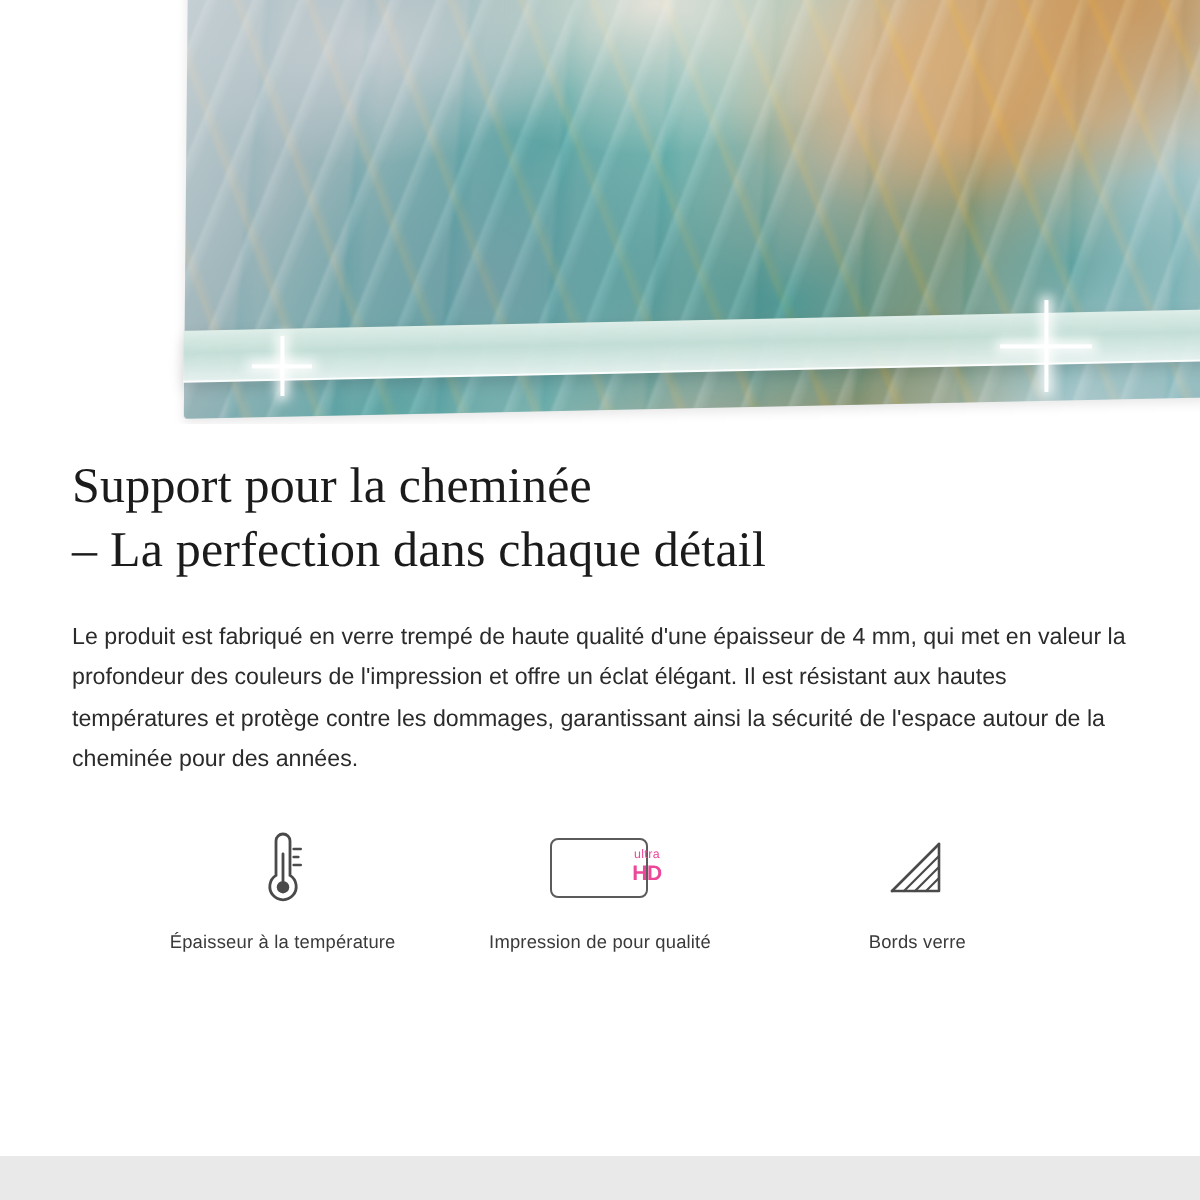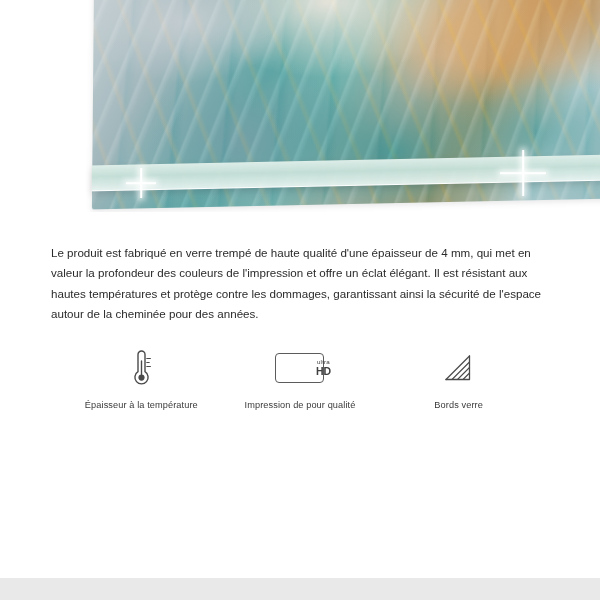--- a/index.html
+++ b/index.html
@@ -102,21 +102,21 @@
     font-weight: 400;
     margin: 0 0 18px 0;
     letter-spacing: 0.1px;
   }
   .headline .l2 { display: block; }
   .body-copy {
     font-family: "Liberation Sans", sans-serif;
     font-size: 11.6px;
     line-height: 1.75;
     color: #2b2b2b;
-    margin: 15px;
+    margin: 0;
     max-width: 534px;
   }
 
   
   .features {
     margin-top: 22px;
     display: grid;
     grid-template-columns: repeat(3, 1fr);
     row-gap: 14px;
     padding: 0 26px;
@@ -143,21 +143,21 @@
   }
   .hd-badge {
     width: 30px;
     height: 30px;
     border: 1.6px solid #5b5b5b;
     border-radius: 4px;
     display: flex;
     flex-direction: column;
     align-items: center;
     justify-content: center;
-    color: #404040;
+    color: #ec4899;
     line-height: 1;
     padding-left: 47px;
   }
   .hd-badge .t { font-size: 6.2px; letter-spacing: 0.2px; margin-bottom: 1px; }
   .hd-badge .b { font-size: 10.5px; font-weight: 700; letter-spacing: -0.2px; }
 
   
   .footer-bar {
     position: absolute;
     left: 0;
@@ -173,20 +173,24 @@
 <div class="page">
 
   <div class="hero">
     <div class="hero-art"></div>
     <div class="glass-edge"></div>
     <div class="sparkle s1"></div>
     <div class="sparkle s2"></div>
   </div>
 
   <div class="content">
+    <h1 class="headline">
+      <span>Support pour la cheminée</span>
+      <span class="l2">– La perfection dans chaque détail</span>
+    </h1>
     <p class="body-copy">Le produit est fabriqué en verre trempé de haute qualité d'une épaisseur de 4 mm, qui met en valeur la profondeur des couleurs de l'impression et offre un éclat élégant. Il est résistant aux hautes températures et protège contre les dommages, garantissant ainsi la sécurité de l'espace autour de la cheminée pour des années.</p>
 
     <div class="features">
 
       <div class="feature">
         <div class="feature-icon">
           <svg width="34" height="40" viewBox="0 0 34 40" fill="none" xmlns="http://www.w3.org/2000/svg">
             <path d="M14 6.5a3.5 3.5 0 1 1 7 0v17.2a6.6 6.6 0 1 1-7 0V6.5z" stroke="#4a4a4a" stroke-width="1.4"></path>
             <path d="M17.5 13v13.5" stroke="#4a4a4a" stroke-width="1.4" stroke-linecap="round"></path>
             <circle cx="17.5" cy="29.6" r="3.1" fill="#4a4a4a"></circle>

